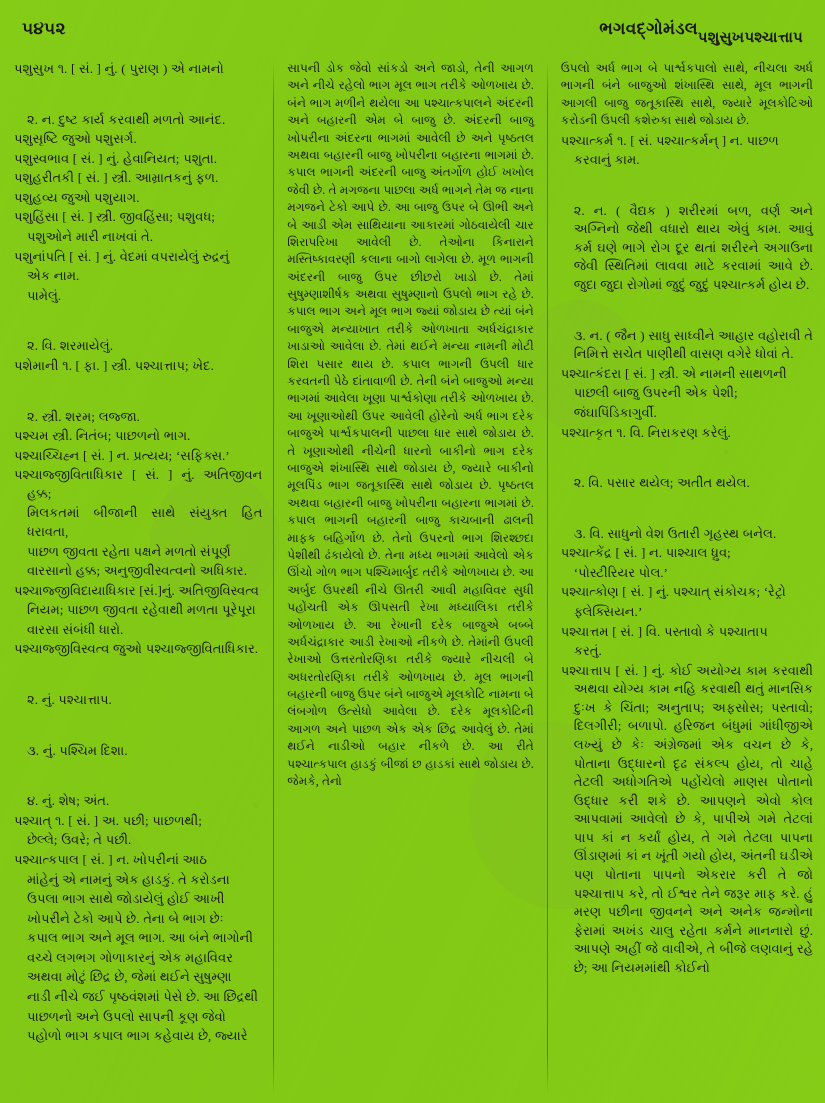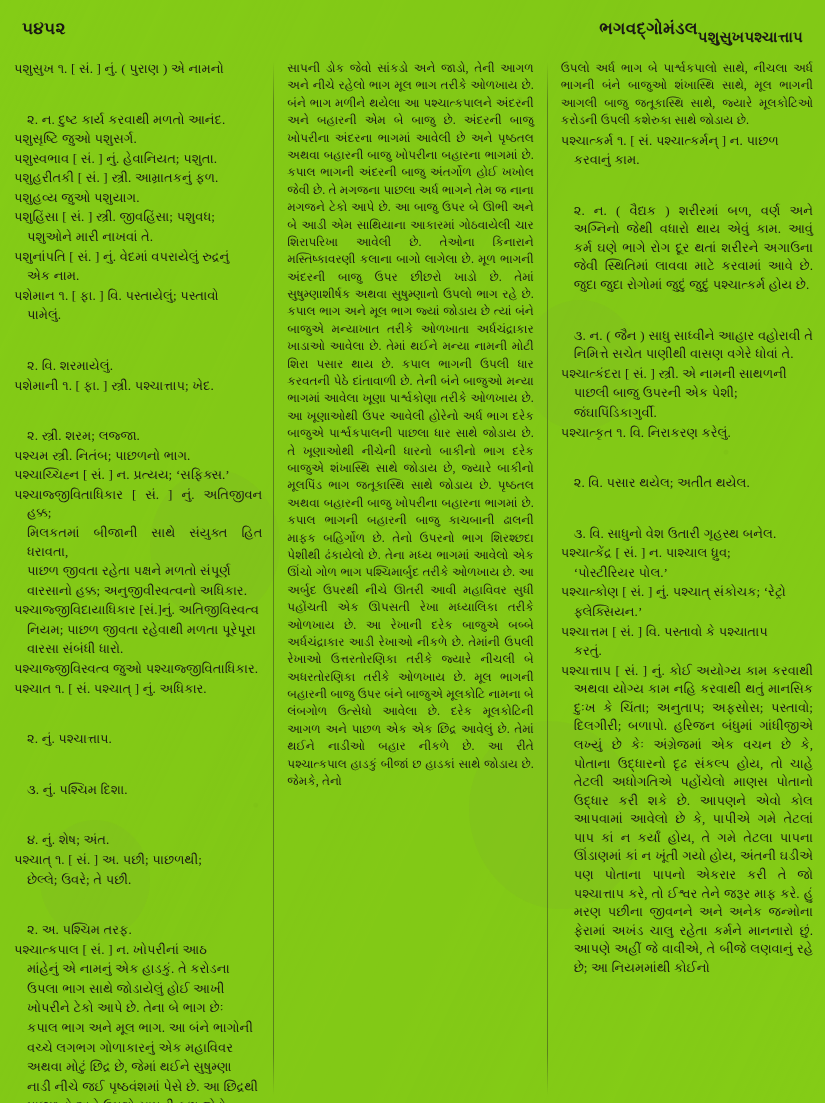--- a/index.html
+++ b/index.html
@@ -157,42 +157,39 @@
         <p class="entry hang">પશુસુખ ૧. [ સં. ] નું. ( પુરાણ ) એ નામનો</p>
         <p class="entry sense">૨. ન. દુષ્ટ કાર્ય કરવાથી મળતો આનંદ.</p>
         <p class="entry hang">પશુસૃષ્ટિ જુઓ પશુસર્ગ.</p>
         <p class="entry hang">પશુસ્વભાવ [ સં. ] નું. હેવાનિયત; પશુતા.</p>
         <p class="entry hang">પશુહરીતકી [ સં. ] સ્ત્રી. આમ્રાતકનું ફળ.</p>
         <p class="entry hang">પશુહવ્ય જુઓ પશુયાગ.</p>
         <p class="entry hang">પશુહિંસા [ સં. ] સ્ત્રી. જીવહિંસા; પશુવધ;</p>
         <p class="entry cont">પશુઓને મારી નાખવાં તે.</p>
         <p class="entry hang">પશુનાંપતિ [ સં. ] નું. વેદમાં વપરાયેલું રુદ્રનું</p>
         <p class="entry cont">એક નામ.</p>
-        <p class="entry hang">પશેમાન ૧. [ ફા. ] વિ. પસ્તાયેલું; પસ્તાવો</p>
         <p class="entry cont">પામેલું.</p>
         <p class="entry sense">૨. વિ. શરમાયેલું.</p>
         <p class="entry hang">પશેમાની ૧. [ ફા. ] સ્ત્રી. પશ્ચાત્તાપ; ખેદ.</p>
         <p class="entry sense">૨. સ્ત્રી. શરમ; લજ્જા.</p>
         <p class="entry hang">પશ્ચમ સ્ત્રી. નિતંબ; પાછળનો ભાગ.</p>
         <p class="entry hang">પશ્ચાચ્ચિહ્ન [ સં. ] ન. પ્રત્યય; ‘સફિક્સ.’</p>
         <p class="entry hang">પશ્ચાજ્જીવિતાધિકાર [ સં. ] નું. અતિજીવન હક્ક;</p>
         <p class="entry cont">મિલકતમાં બીજાની સાથે સંયુક્ત હિત ધરાવતા,</p>
         <p class="entry cont">પાછળ જીવતા રહેતા પક્ષને મળતો સંપૂર્ણ</p>
         <p class="entry cont">વારસાનો હક્ક; અનુજીવીસ્વત્વનો અધિકાર.</p>
         <p class="entry hang">પશ્ચાજ્જીવિદાયાધિકાર [સં.]નું. અતિજીવિસ્વત્વ</p>
         <p class="entry cont">નિયમ; પાછળ જીવતા રહેવાથી મળતા પૂરેપૂરા</p>
         <p class="entry cont">વારસા સંબંધી ધારો.</p>
         <p class="entry hang">પશ્ચાજ્જીવિસ્વત્વ જુઓ પશ્ચાજ્જીવિતાધિકાર.</p>
-        <p class="entry hang">પશ્ચાત ૧. [ સં. પશ્ચાત્ ] નું. અધિકાર.</p>
         <p class="entry sense">૨. નું. પશ્ચાત્તાપ.</p>
         <p class="entry sense">૩. નું. પશ્ચિમ દિશા.</p>
         <p class="entry sense">૪. નું. શેષ; અંત.</p>
         <p class="entry hang">પશ્ચાત્ ૧. [ સં. ] અ. પછી; પાછળથી;</p>
         <p class="entry cont">છેલ્લે; ઉવરે; તે પછી.</p>
-        <p class="entry sense">૨. અ. પશ્ચિમ તરફ.</p>
         <p class="entry hang">પશ્ચાત્કપાલ [ સં. ] ન. ખોપરીનાં આઠ</p>
         <p class="entry cont">માંહેનું એ નામનું એક હાડકું. તે કરોડના</p>
         <p class="entry cont">ઉપલા ભાગ સાથે જોડાયેલું હોઈ આખી</p>
         <p class="entry cont">ખોપરીને ટેકો આપે છે. તેના બે ભાગ છેઃ</p>
         <p class="entry cont">કપાલ ભાગ અને મૂલ ભાગ. આ બંને ભાગોની</p>
         <p class="entry cont">વચ્ચે લગભગ ગોળાકારનું એક મહાવિવર</p>
         <p class="entry cont">અથવા મોટું છિદ્ર છે, જેમાં થઈને સુષુમ્ણા</p>
         <p class="entry cont">નાડી નીચે જઈ પૃષ્ઠવંશમાં પેસે છે. આ છિદ્રથી</p>
         <p class="entry cont">પાછળનો અને ઉપલો સાપની કૂણ જેવો</p>
         <p class="entry cont">પહોળો ભાગ કપાલ ભાગ કહેવાય છે, જ્યારે</p>

